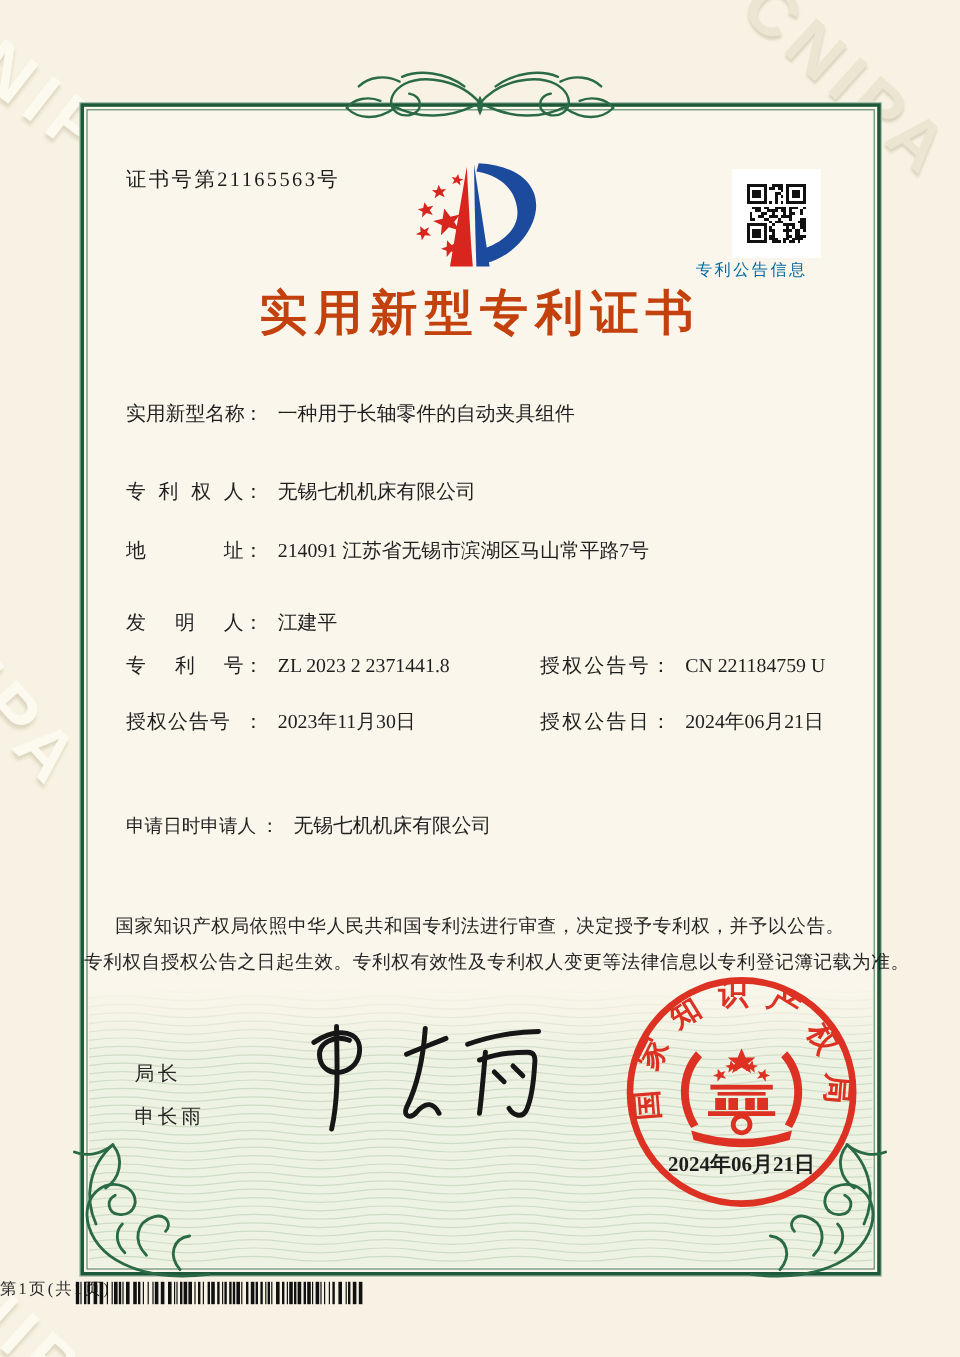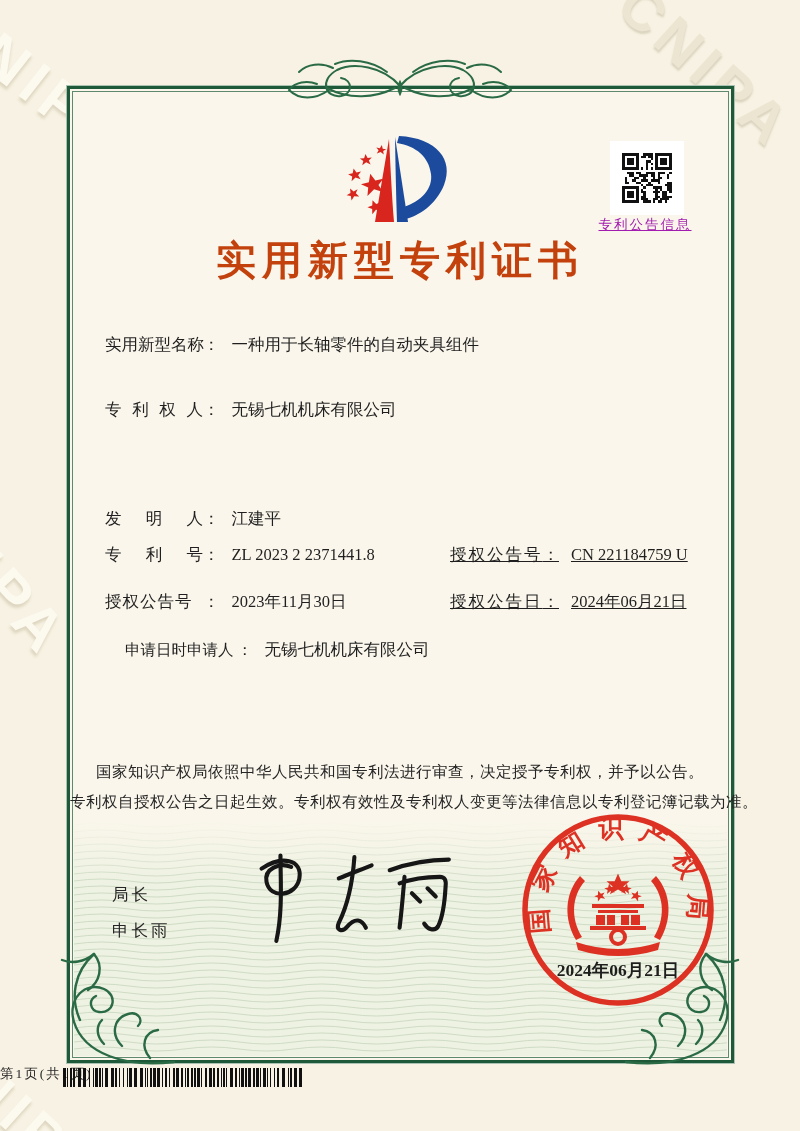--- a/index.html
+++ b/index.html
@@ -29,29 +29,29 @@
     background:#eef2e2;overflow:hidden;
   }
   .wavefade{position:absolute;left:0;right:0;top:0;height:62px;
     background:linear-gradient(#faf6eb,rgba(250,246,235,0));}
   .ornament{position:absolute;z-index:3;pointer-events:none;}
   
   .content{position:absolute;inset:0;z-index:2;}
   .certno{position:absolute;left:105px;top:138px;font-size:17px;letter-spacing:2px;color:#1c1c1c;}
   .logo{position:absolute;left:342px;top:130px;}
   .qrbox{position:absolute;left:610px;top:141px;width:68px;height:68px;background:#fff;padding:3px;}
-  .qrcap{position:absolute;left:580px;top:216px;width:130px;text-align:center;
-    font-size:13.5px;letter-spacing:2px;font-style:oblique 8deg;color:#a21caf;text-decoration:underline;}
+  .qrcap{position:absolute;left:580px;top:216px;width:130px;text-align:left;
+    font-size:13.5px;letter-spacing:2px;font-style:oblique 8deg;color:#0369a1;}
   .title{position:absolute;left:0;top:233px;width:100%;text-align:center;
     font-size:40px;font-weight:bold;letter-spacing:6px;color:#c2410c;}
   .row{position:absolute;left:105px;font-size:16.5px;color:#1f1f1f;white-space:nowrap;}
   .lbl{display:inline-block;width:98px;text-align:justify;text-align-last:justify;vertical-align:bottom;}
   .lbl-long{display:inline-block;width:112px;font-size:15.5px;vertical-align:bottom;}
   .colon{margin-right:12px;}
-  .col2{position:absolute;left:345px;top:0;white-space:nowrap;text-decoration:underline;}
+  .col2{position:absolute;left:345px;top:0;white-space:nowrap;}
   .col2 .lbl2{letter-spacing:2px;}
   .para{position:absolute;left:70px;width:660px;text-align:center;
     font-size:15.5px;color:#262626;white-space:nowrap;letter-spacing:.5px;}
   .officer{position:absolute;left:112px;font-family:Liberation Mono, monospace;
     font-size:16.5px;letter-spacing:3px;color:#262626;text-align:right;}
   .signature{position:absolute;left:232px;top:843px;}
   .seal{position:absolute;left:519px;top:811px;opacity:.96;}
   .pagefoot{position:absolute;left:0;top:1065px;width:100%;text-align:left;
     font-size:13.5px;letter-spacing:2px;color:#2a2a2a;}
   .barcode{position:absolute;left:63px;top:1068px;z-index:2;}
@@ -109,20 +109,21 @@
     <path d="M44,6 C54,18 50,34 38,42"></path>
     <path d="M44,6 C34,14 22,16 12,12"></path>
     <path d="M72,98 C60,86 64,70 78,66 C88,63 94,72 88,78"></path>
     <path d="M100,110 C90,98 94,84 108,82"></path>
     <path d="M54,96 C46,88 46,78 52,72"></path>
   </g>
 </svg>
 
 <div class="content">
 
+  <div class="certno">证书号第21165563号</div>
 
   <svg class="logo" width="122" height="102" viewBox="0 0 122 102">
     <defs>
       <path id="st" d="M0,-10 L2.9,-3.2 10,-3.2 4.6,1.2 7,8.1 0,3.9 -7,8.1 -4.6,1.2 -10,-3.2 -2.9,-3.2 Z"></path>
     </defs>
 
     <path d="M47,9 C48.5,38 50,68 52,92 L33,92 Z" fill="#d8251d"></path>
     <path d="M53,7 L66,92 L55,92 C54,64 53.5,36 53,7 Z" fill="#1c4b9e"></path>
 
     <path d="M57,6 C95,8 112,30 102,55 C94,75 76,86 64,89 L62,77 C79,71 91,59 89,44 C87,27 74,16 55,13 Z" fill="#1c4b9e"></path>
@@ -299,40 +300,43 @@
   <div class="title">实用新型专利证书</div>
 
   <div class="row" style="top:399px;">
     <span class="lbl">专利权人</span><span class="colon">：</span><span class="val">无锡七机机床有限公司</span>
   </div>
 
   <div class="row" style="top:334px;">
     <span class="lbl">实用新型名称</span><span class="colon">：</span><span class="val">一种用于长轴零件的自动夹具组件</span>
   </div>
 
+  <div class="row" style="top:448px;">
+    <span class="lbl">地址</span><span class="colon">：</span><span class="val">214091 江苏省无锡市滨湖区马山常平路7号</span>
+  </div>
 
   <div class="row" style="top:508px;">
     <span class="lbl">发明人</span><span class="colon">：</span><span class="val">江建平</span>
   </div>
 
   <div class="row" style="top:544px;">
     <span class="lbl">专利号</span><span class="colon">：</span><span class="val">ZL 2023 2 2371441.8</span>
     <span class="col2">
       <span class="lbl2">授权公告号</span><span class="colon">：</span><span class="val">CN 221184759 U</span>
     </span>
   </div>
 
   <div class="row" style="top:591px;">
     <span class="lbl" style="text-align-last:auto;letter-spacing:1px;">授权公告号</span><span class="colon">：</span><span class="val">2023年11月30日</span>
     <span class="col2">
       <span class="lbl2">授权公告日</span><span class="colon">：</span><span class="val">2024年06月21日</span>
     </span>
   </div>
 
-  <div class="row" style="top:639px;font-size:15.5px;margin-left:20px;">
+  <div class="row" style="top:677px;font-size:15.5px;">
     <span class="lbl-long">申请日时申请人</span><span class="colon">：</span><span class="val" style="font-size:16.5px;">无锡七机机床有限公司</span>
   </div>
 
 
   <div class="para" style="top:792px;">专利权自授权公告之日起生效。专利权有效性及专利权人变更等法律信息以专利登记簿记载为准。</div>
   <div class="para" style="top:762px;">国家知识产权局依照中华人民共和国专利法进行审查，决定授予专利权，并予以公告。</div>
 
   <div class="officer" style="top:884px;">局长</div>
   <div class="officer" style="top:920px;">申长雨</div>
 

